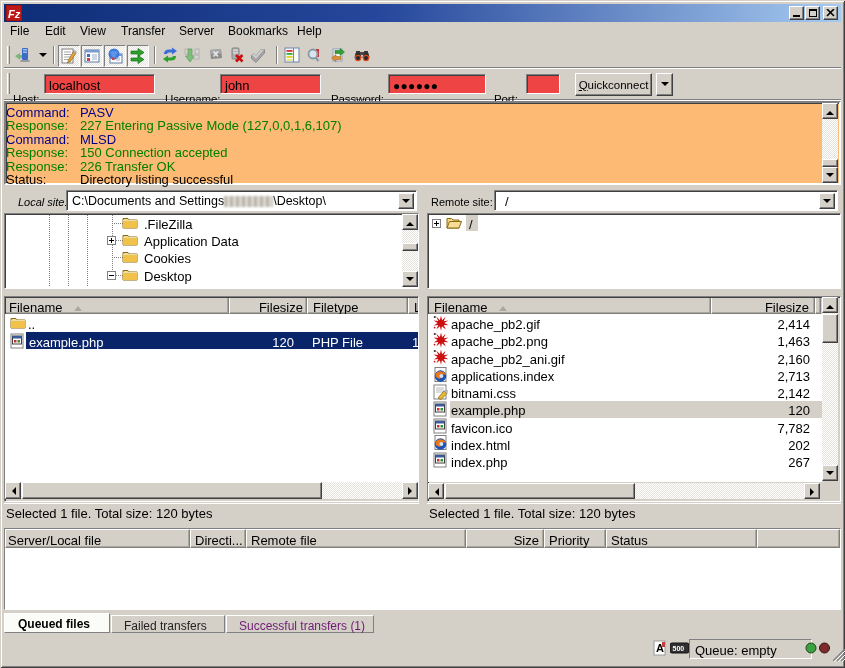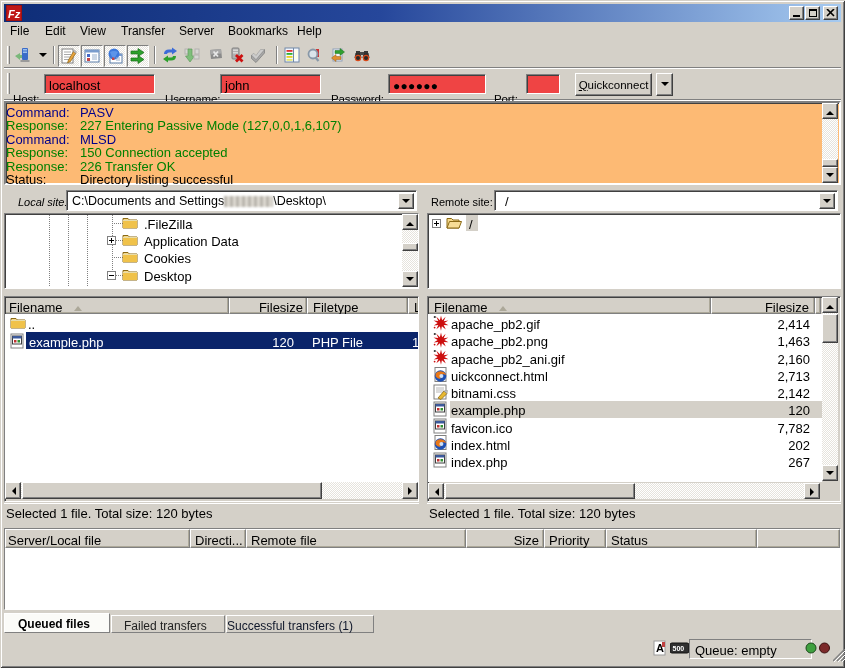--- a/index.html
+++ b/index.html
@@ -432,21 +432,21 @@
   <div class="abs" style="left:23px;top:20px">apache_pb2.png</div>
   <div class="abs cell-r" style="left:300px;top:20px;width:82px;">1,463</div>
   <svg class="abs" style="left:5px;top:35px" width="16" height="16">
         <use href="#apacheicon"></use>
       </svg>
   <div class="abs" style="left:23px;top:38px">apache_pb2_ani.gif</div>
   <div class="abs cell-r" style="left:300px;top:38px;width:82px;">2,160</div>
   <svg class="abs" style="left:5px;top:53px" width="16" height="16">
         <use href="#htmlicon"></use>
       </svg>
-  <div class="abs" style="left:23px;top:55px">uickconnect.html</div>
+  <div class="abs" style="left:23px;top:55px">applications.index</div>
   <div class="abs cell-r" style="left:300px;top:55px;width:82px;">2,713</div>
   <svg class="abs" style="left:5px;top:70px" width="16" height="16">
         <use href="#cssicon"></use>
       </svg>
   <div class="abs" style="left:23px;top:72px">bitnami.css</div>
   <div class="abs cell-r" style="left:300px;top:72px;width:82px;">2,142</div>
   <div class="abs" style="left:22px;top:87px;width:372px;height:17px;background:#d4d0c8;"></div>
   <svg class="abs" style="left:5px;top:87px" width="16" height="16">
         <use href="#phpicon"></use>
       </svg>
@@ -496,21 +496,21 @@
   <div class="hdrbtn" style="left:241px;width:220px;padding-left:4px;height:19px;">Remote file</div>
   <div class="hdrbtn" style="left:461px;width:78px;text-align:right;padding-right:4px;height:19px;">Size</div>
   <div class="hdrbtn" style="left:539px;width:62px;padding-left:4px;height:19px;">Priority</div>
   <div class="hdrbtn" style="left:601px;width:151px;padding-left:4px;height:19px;">Status</div>
   <div class="hdrbtn" style="left:752px;width:83px;height:19px;"></div>
 </div>
 <div class="abs" style="left:5px;top:548px;width:835px;height:61px;background:#fff"></div>
 
 <div class="tab" style="left:4px;top:613px;width:106px;height:20px;background:#fbfbf8;font-weight:bold;padding-left:13px;">Queued files</div>
 <div class="tab" style="left:111px;top:615px;width:114px;height:18px;padding-left:12px;color:#222">Failed transfers</div>
-<div class="tab" style="left:226px;top:615px;width:148px;height:18px;padding-left:0;color:#0f172a">Successful transfers (1)</div>
+<div class="tab" style="left:226px;top:615px;width:148px;height:18px;padding-left:12px;color:#701a75">Successful transfers (1)</div>
 
 <div class="abs" id="statusbar">
   <svg class="abs" style="left:648px;top:3px" width="16" height="17" viewBox="0 0 16 17">
     <rect x="2" y="1" width="11" height="14" fill="#fff" stroke="#9a9a9a"></rect>
     <text x="4" y="12" font-size="11" font-weight="bold" fill="#000">A</text>
     <rect x="10" y="2" width="3" height="5" fill="#c04040"></rect>
   </svg>
   <svg class="abs" style="left:666px;top:5px" width="20" height="12" viewBox="0 0 20 12">
     <rect x="0" y="1" width="19" height="10" rx="2" fill="#303030" stroke="#101010"></rect>
     <text x="2.5" y="8.5" font-size="7" font-weight="bold" fill="#fff">500</text>

